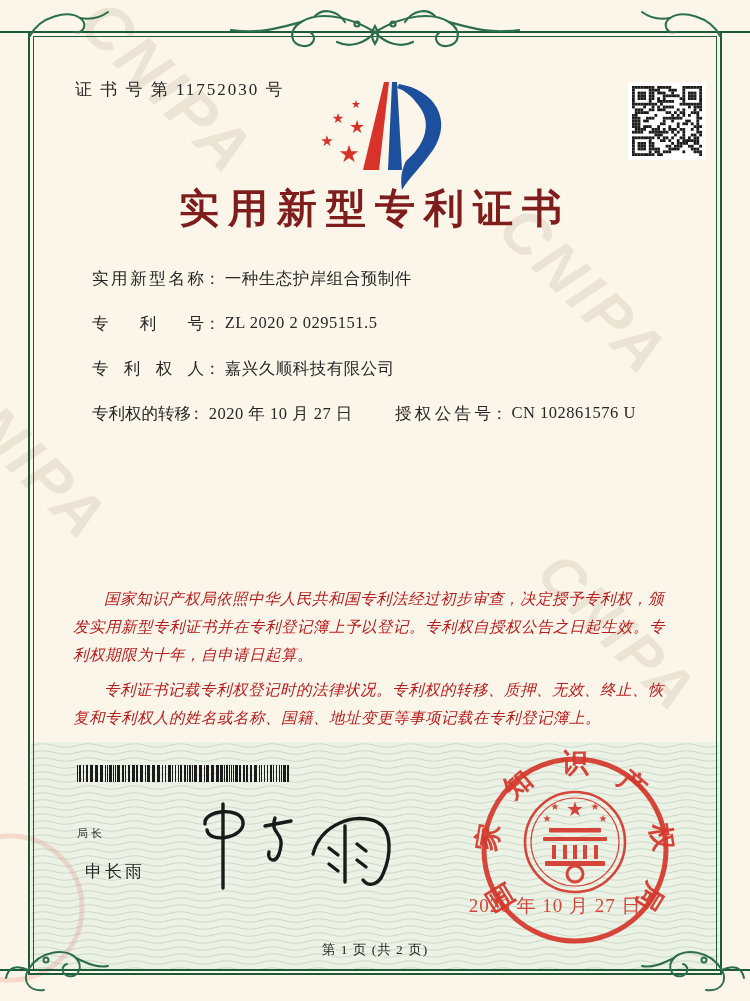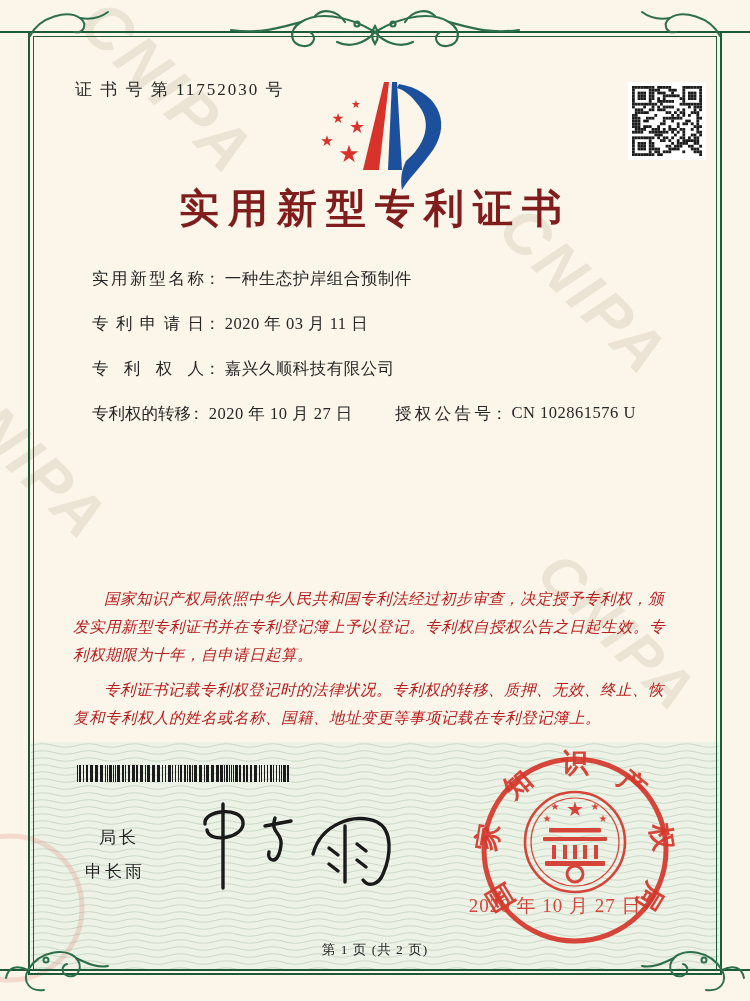--- a/index.html
+++ b/index.html
@@ -44,21 +44,21 @@
   .fcolon{vertical-align:top;}
   .fvalue{display:inline-block;vertical-align:top;letter-spacing:0.5px;}
   .frow.addr{margin-bottom:6px;}
   .frow.addr .fvalue{width:492px;white-space:normal;line-height:1.5;}
   .grant-pair{display:inline-block;}
   .grant-pair .flabel{width:96px;}
   .grant-pair.second{margin-left:38px;}
   #paras{left:73px;top:585px;width:606px;font-size:15.5px;line-height:1.82;
     font-style:italic;color:#b91c1c;}
   #paras p{margin:0 0 6px 0;text-indent:2em;letter-spacing:0.5px;}
-  #sig-title{left:99px;top:826px;font-size:17px;letter-spacing:3px;font-family:Liberation Sans, sans-serif;}
+  #sig-title{left:77px;top:826px;font-size:11px;letter-spacing:3px;font-family:Liberation Sans, sans-serif;}
   #sig-name{left:85px;top:860px;font-size:17px;letter-spacing:3px;font-family:"Liberation Sans","DejaVu Sans",sans-serif;text-align:center;}
   #footer{left:0;top:941px;width:750px;text-align:center;font-size:13.5px;letter-spacing:1px;}
   .sealred{color:#d5372b;}
 </style>
 </head>
 <body>
 
 <div id="page">
 
   <div class="wm" style="left:60px;top:50px;font-size:64px;">CNIPA</div>
@@ -486,22 +486,22 @@
     </svg>
 
   <div class="abs" id="title">实用新型专利证书</div>
 
   <div class="abs" id="fields">
     <div class="frow">
       <span class="flabel">实用新型名称</span><span class="fcolon">：</span>
       <span class="fvalue">一种生态护岸组合预制件</span>
     </div>
     <div class="frow">
-      <span class="flabel">专利申请日</span><span class="fcolon">：</span>
-      <span class="fvalue">2020 年 03 月 11 日</span>
+      <span class="flabel">专利号</span><span class="fcolon">：</span>
+      <span class="fvalue">ZL 2020 2 0295151.5</span>
     </div>
     <div class="frow">
       <span class="flabel">专利权人</span><span class="fcolon">：</span>
       <span class="fvalue">嘉兴久顺科技有限公司</span>
     </div>
     <div class="frow">
       <span class="grant-pair">
         <span class="flabel">专利权的转移</span><span class="fcolon">：</span>
         <span class="fvalue">2020 年 10 月 27 日</span>
       </span>

